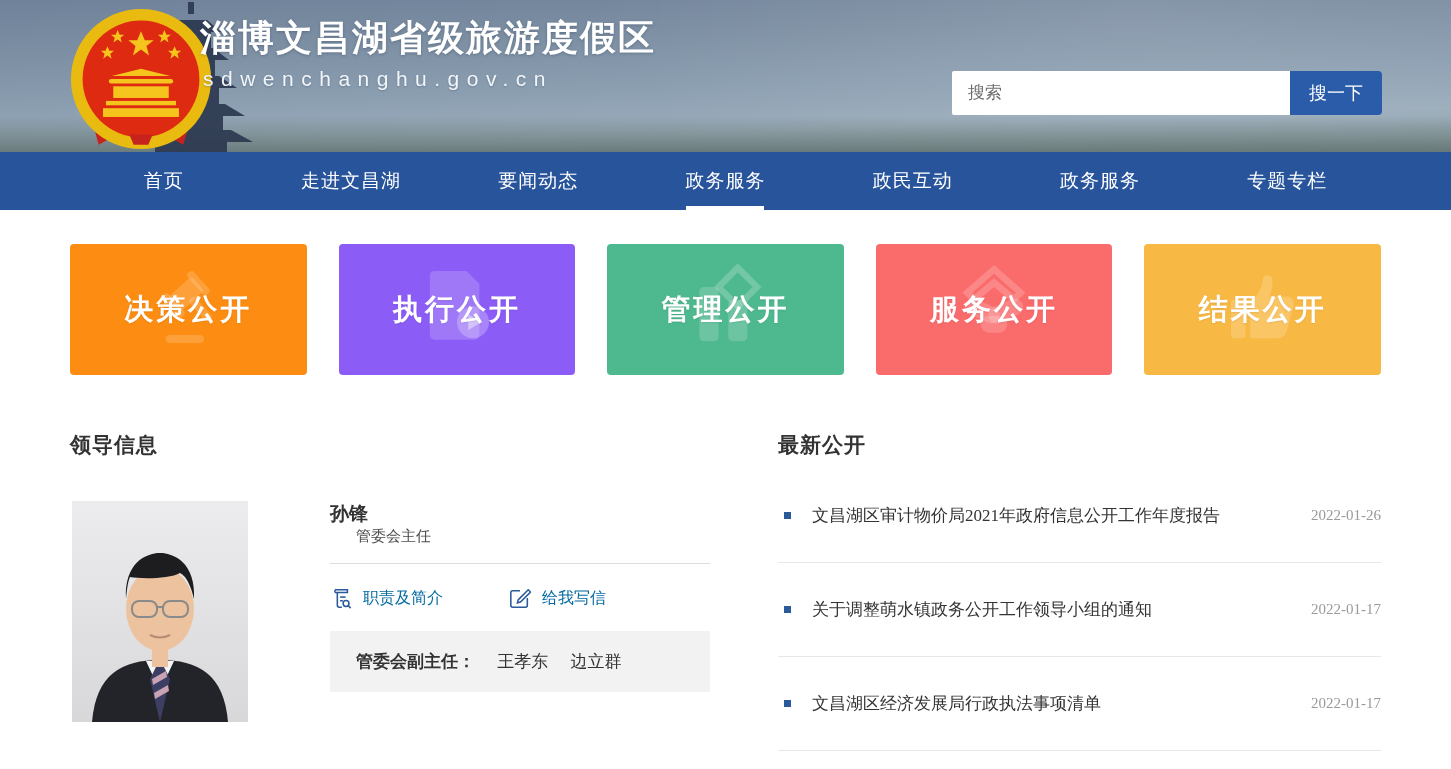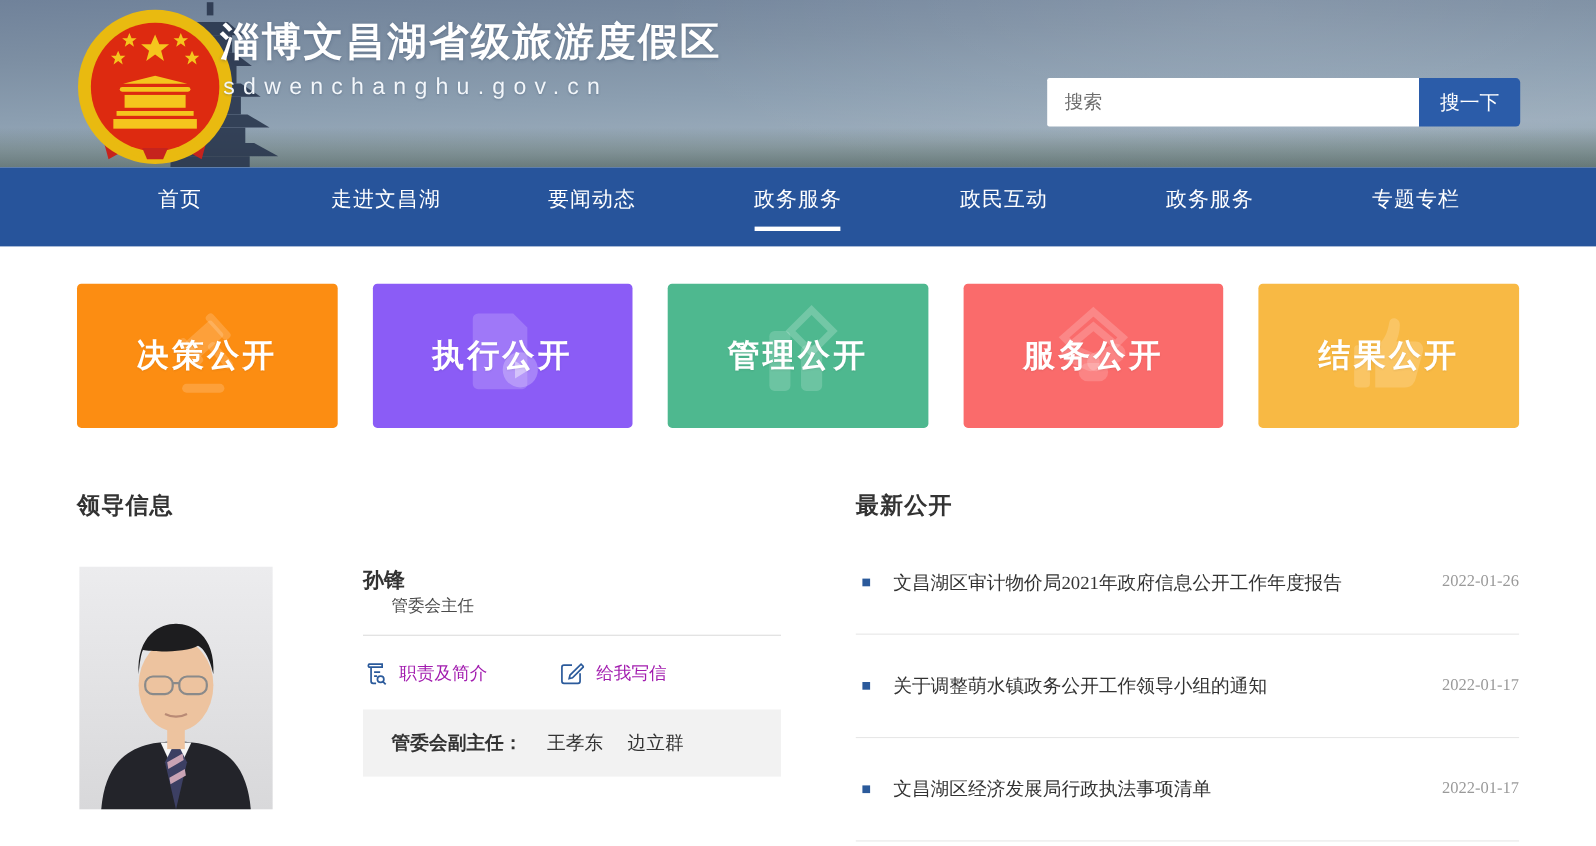--- a/index.html
+++ b/index.html
@@ -20,21 +20,21 @@
   .site-domain{position:absolute;left:203px;top:67px;font-size:21px;color:#f2f6fa;
     letter-spacing:7.5px;white-space:nowrap;text-shadow:0 1px 2px rgba(40,60,90,.3);}
   .search-wrap{position:absolute;right:69px;top:71px;display:flex;z-index:3;}
   .search-input{width:306px;height:44px;border:none;outline:none;padding:0 16px;font-size:17px;
     color:#333;background:#fff;border-radius:2px 0 0 2px;font-family:"Liberation Sans",sans-serif;}
   .search-input::placeholder{color:#6d6d6d;}
   .search-btn{width:92px;height:44px;border:none;background:#2b5ca9;color:#fff;font-size:18px;
     border-radius:0 4px 4px 0;cursor:pointer;font-family:"Liberation Sans",sans-serif;}
 
   
-  .nav{width:100%;height:72px;background:#27549b;text-align:right;}
+  .nav{width:100%;height:58px;background:#27549b;text-align:right;}
   .nav-inner{margin:0 70px;height:58px;display:flex;}
   .nav-item{flex:1;position:relative;display:flex;align-items:center;justify-content:center;
     color:#fff;font-size:19px;cursor:pointer;letter-spacing:1px;}
   .nav-item.active::after{content:"";position:absolute;bottom:0;left:50%;transform:translateX(-50%);
     width:78px;height:4px;background:#fff;}
 
   
   .tiles{margin:34px 70px 0;display:flex;gap:32px;}
   .tile{flex:1;height:131px;border-radius:4px;position:relative;display:flex;align-items:center;
     justify-content:center;color:#fff;font-size:29px;font-weight:bold;letter-spacing:3px;
@@ -50,21 +50,21 @@
     font-family:"Liberation Serif",serif;letter-spacing:1px;}
 
   .leader-row{margin-top:42px;display:flex;}
   .photo{width:176px;height:221px;margin-left:2px;flex:none;cursor:pointer;}
   .leader-info{margin-left:82px;width:380px;}
   .name-line{display:flex;align-items:flex-start;flex-direction:column;}
   .leader-name{font-size:19px;font-weight:bold;color:#333;cursor:pointer;font-family:"Liberation Serif",serif;}
   .leader-title{font-size:15px;color:#4a4a4a;margin-left:26px;font-family:"Liberation Serif",serif;}
   .leader-divider{margin-top:17px;border-bottom:1px solid #ddd;height:0;}
   .leader-links{margin-top:23px;display:flex;align-items:center;}
-  .leader-link{display:flex;align-items:center;cursor:pointer;color:#a21caf;font-size:16px;
+  .leader-link{display:flex;align-items:center;cursor:pointer;color:#0369a1;font-size:16px;
     font-family:"Liberation Serif",serif;}
   .leader-link + .leader-link{margin-left:66px;}
   .leader-link svg{margin-right:11px;}
   .deputy-box{margin-top:22px;background:#f2f2f2;padding:19px 10px 19px 26px;font-size:17px;
     color:#333;font-family:"Liberation Serif",serif;}
   .deputy-label{font-weight:bold;}
   .deputy-name{margin-left:18px;cursor:pointer;}
 
   .news-list{margin-top:10px;}
   .news-row{height:93px;display:flex;align-items:center;border-bottom:1px solid #e7e7e7;cursor:pointer;}

